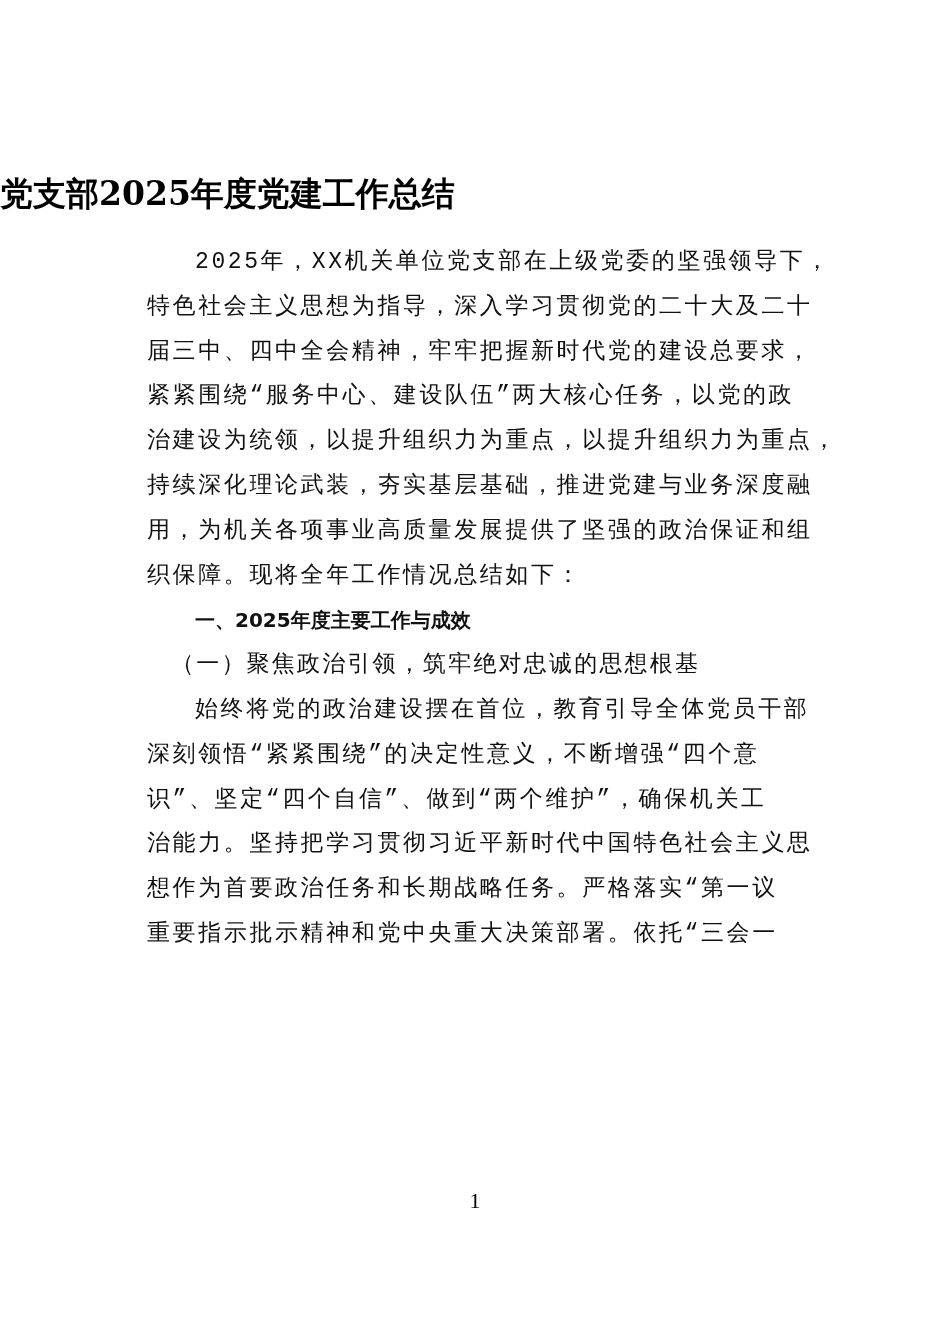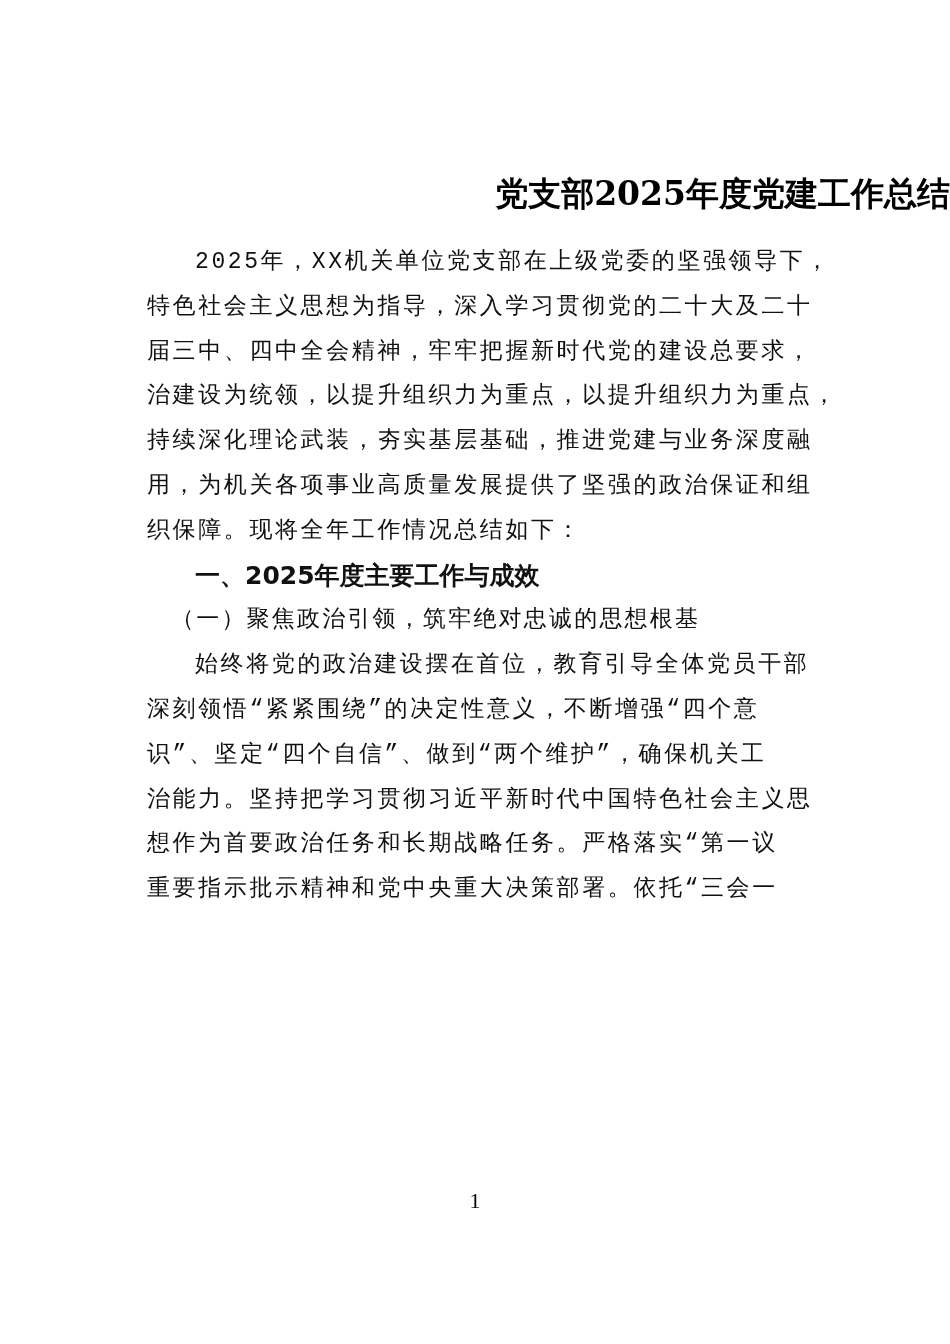--- a/index.html
+++ b/index.html
@@ -1,46 +1,47 @@
 <!DOCTYPE html>
 <html><head>
   <meta charset="utf-8">
   <style>
     html, body { margin: 0; padding: 0; background: #ffffff; }
     body { width: 950px; height: 1344px; position: relative; overflow: hidden; }
     .page { position: absolute; left: 0; top: 0; width: 950px; height: 1344px; background: #fff; }
     .title {
-      position: absolute; top: 168px; left: 0; width: 950px; text-align: right;
+      position: absolute; top: 168px; left: 0; width: 950px; text-align: left;
       font-family: "DejaVu Serif", "Liberation Serif", serif; font-weight: bold;
       font-size: 33px; color: #000; letter-spacing: 0px; line-height: 52px;
     }
     .body { position: absolute; left: 147px; top: 240px; width: 680px; }
     .line {
       height: 44.8px; line-height: 44.8px; font-size: 23px; color: #111;
       font-family: Liberation Mono, monospace; white-space: nowrap;
       letter-spacing: 2.6px;
     }
     .indent { padding-left: 48px; }
-    .h1 { font-family: "DejaVu Sans", "Liberation Sans", sans-serif; font-weight: bold; letter-spacing: 0px; font-size: 25px; }
+    .h1 { font-family: "DejaVu Sans", "Liberation Sans", sans-serif; font-weight: bold; letter-spacing: 0px; font-size: 20px; }
     .h2 { padding-left: 24px; letter-spacing: 2.2px; }
     .pagenum {
       position: absolute; top: 1188px; left: 0; width: 950px; text-align: center;
       font-family: "Liberation Serif", "DejaVu Serif", serif; font-size: 22px; color: #000;
     }
   </style>
 </head>
 <body>
 
 <div class="page">
   <div class="title">党支部2025年度党建工作总结</div>
 
   <div class="body">
     <div class="line indent">2025年，XX机关单位党支部在上级党委的坚强领导下，</div>
     <div class="line">特色社会主义思想为指导，深入学习贯彻党的二十大及二十</div>
     <div class="line">届三中、四中全会精神，牢牢把握新时代党的建设总要求，</div>
+    <div class="line">紧紧围绕“服务中心、建设队伍”两大核心任务，以党的政</div>
     <div class="line">治建设为统领，以提升组织力为重点，以提升组织力为重点，</div>
     <div class="line">持续深化理论武装，夯实基层基础，推进党建与业务深度融</div>
     <div class="line">用，为机关各项事业高质量发展提供了坚强的政治保证和组</div>
     <div class="line">织保障。现将全年工作情况总结如下：</div>
 
     <div class="line indent h1">一、2025年度主要工作与成效</div>
     <div class="line h2">（一）聚焦政治引领，筑牢绝对忠诚的思想根基</div>
 
     <div class="line indent">始终将党的政治建设摆在首位，教育引导全体党员干部</div>
     <div class="line">深刻领悟“紧紧围绕”的决定性意义，不断增强“四个意</div>

